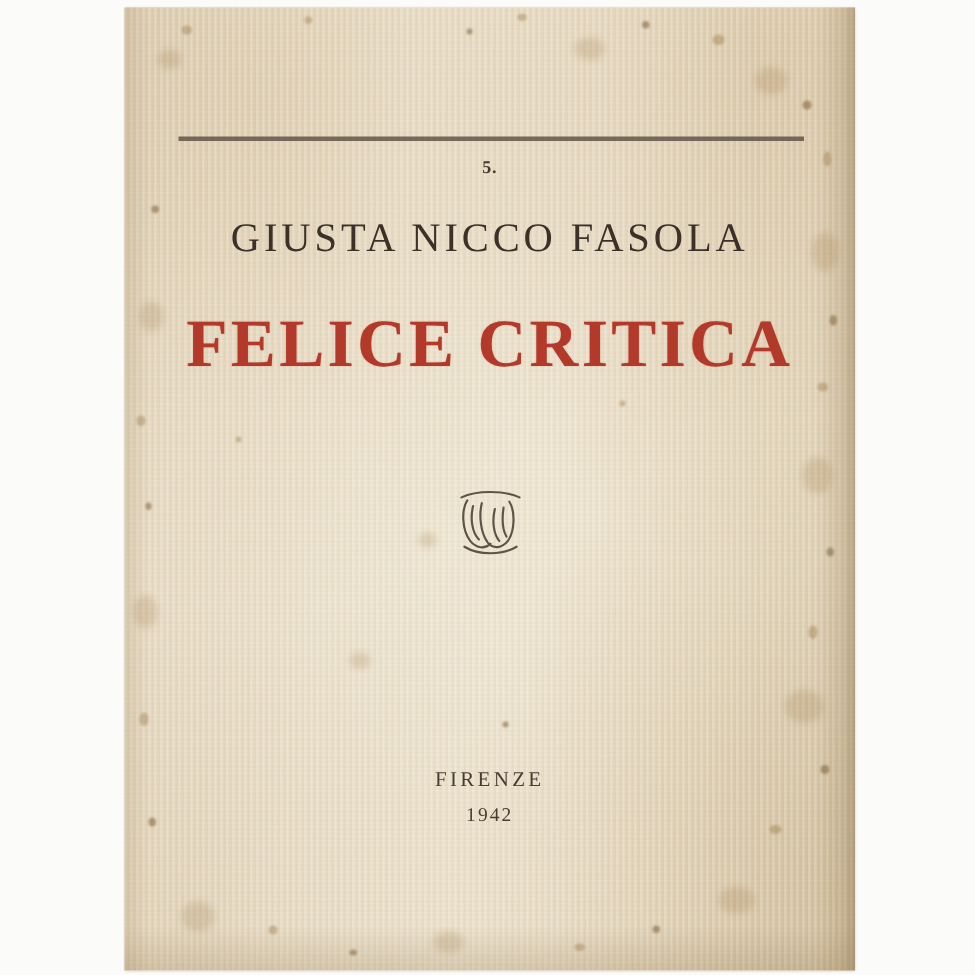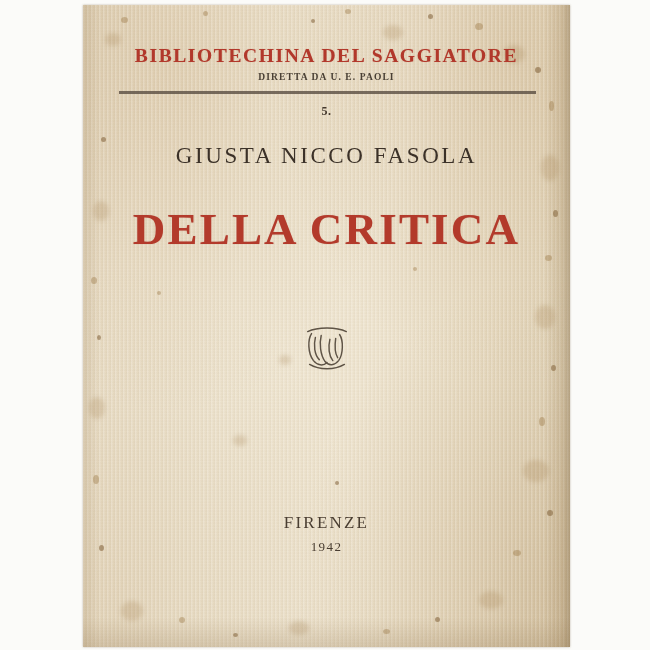--- a/index.html
+++ b/index.html
@@ -135,21 +135,21 @@
   }
 
   
   .author {
     position: absolute;
     left: 0;
     right: 0;
     top: 138px;
     text-align: center;
     font-family: "Liberation Serif", serif;
-    font-size: 23px;
+    font-size: 27px;
     letter-spacing: 2.6px;
     color: #3b3128;
     font-weight: normal;
   }
 
   
   .main-title {
     position: absolute;
     left: 0;
     right: 0;
@@ -180,21 +180,21 @@
   .imprint {
     position: absolute;
     left: 0;
     right: 0;
     top: 508px;
     text-align: center;
     font-family: "Liberation Serif", serif;
     color: #493d31;
   }
   .imprint .city {
-    font-size: 17px;
+    font-size: 14px;
     letter-spacing: 2.2px;
   }
   .imprint .house {
     margin-top: 6px;
     font-size: 14.5px;
     letter-spacing: 1.7px;
   }
   .imprint .year {
     margin-top: 6px;
     font-size: 13px;
@@ -245,32 +245,28 @@
       <div class="spot" style="left:8px;   top:272px; width:6px;  height:7px;"></div>
       <div class="spot soft" style="left:10px;  top:196px; width:16px; height:20px;"></div>
       <div class="spot dark" style="left:18px;  top:132px; width:5px;  height:5px;"></div>
       <div class="spot" style="left:74px;  top:286px; width:4px;  height:4px;"></div>
       <div class="spot soft" style="left:150px; top:430px; width:14px; height:11px;"></div>
       <div class="spot dark" style="left:252px; top:476px; width:4px;  height:4px;"></div>
       <div class="spot" style="left:330px; top:262px; width:4px;  height:4px;"></div>
       <div class="spot soft" style="left:196px; top:350px; width:12px; height:10px;"></div>
     </div>
 
-    <div class="series-block">
-      <div class="series-title">BIBLIOTECHINA DEL SAGGIATORE</div>
-      <div class="series-editor">DIRETTA DA U. E. PAOLI</div>
-    </div>
 
     <div class="rule"></div>
 
     <div class="series-number">5.</div>
 
     <div class="author">GIUSTA NICCO FASOLA</div>
 
-    <div class="main-title">DELLA CRITICA</div>
+    <div class="main-title">FELICE CRITICA</div>
 
     <div class="monogram">
       <svg viewBox="0 0 60 60" aria-hidden="true">
         <g fill="none" stroke="currentColor" stroke-width="1.5" stroke-linecap="round">
           <path d="M14 14 C10 20 10 34 16 42 C20 47 26 48 30 44"></path>
           <path d="M18 18 C16 26 17 36 22 41"></path>
           <path d="M24 16 C22 24 23 36 28 43 C32 48 38 47 42 42 C47 35 47 21 43 15"></path>
           <path d="M33 20 C31 28 32 37 36 42"></path>
           <path d="M39 19 C38 26 38 34 41 39"></path>
           <path d="M12 46 C22 52 38 52 48 46"></path>

